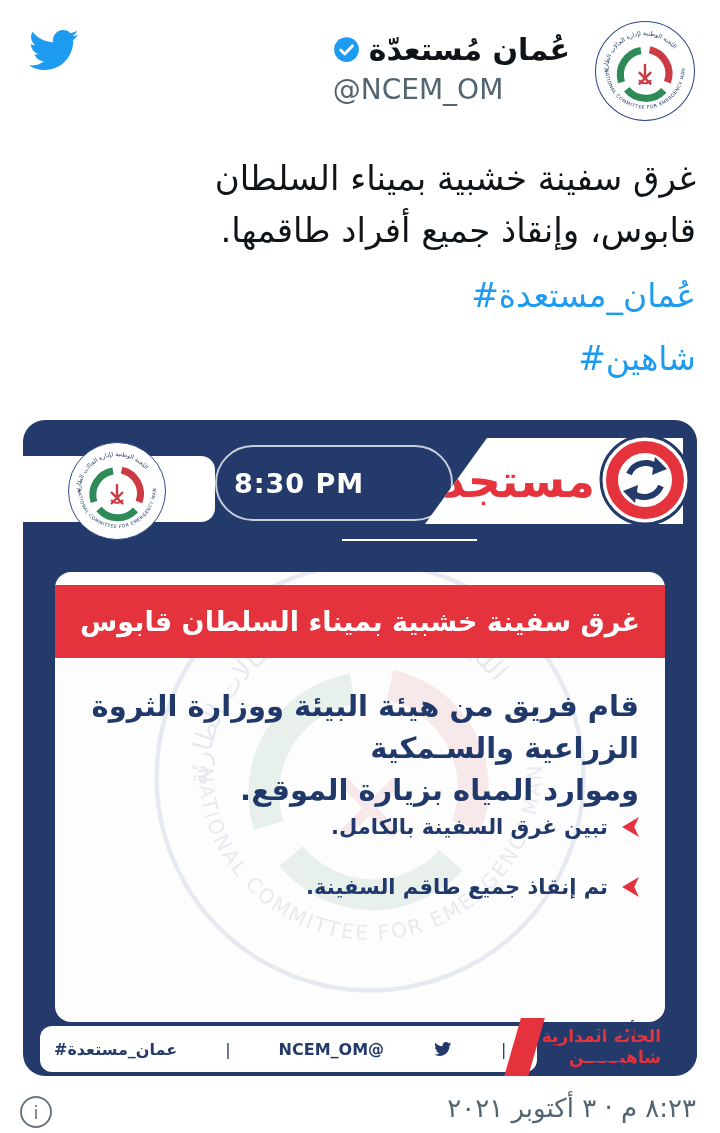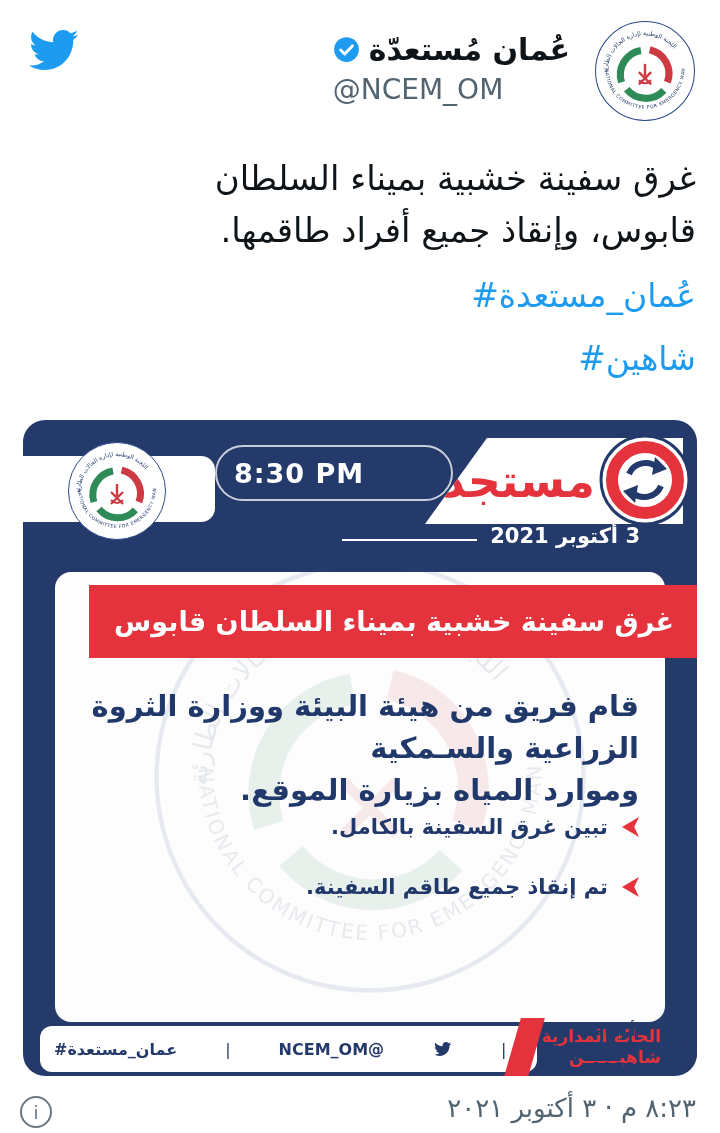--- a/index.html
+++ b/index.html
@@ -17,35 +17,35 @@
   .tweet-text{position:absolute;right:24px;top:152px;width:672px;direction:rtl;text-align:right;
               font-size:34px;line-height:52px;color:#0f1419;}
   .hashtag-line{text-align:right;padding-left:0;margin-top:16px;line-height:46px;}
   .hashtag-line span{color:#1d9bf0;font-size:33px;unicode-bidi:isolate;}
   
   .card{position:absolute;left:23px;top:420px;width:674px;height:656px;background:#243a6b;
         border-radius:22px;overflow:hidden;}
   .logo-band{position:absolute;left:0;top:36px;width:192px;height:66px;background:#fff;
              border-radius:0 14px 14px 0;}
   .card-logo{position:absolute;left:44px;top:21px;width:100px;height:100px;z-index:3;}
-  .time-pill{position:absolute;left:192px;top:25px;width:238px;height:56px;border:2px solid rgba(255,255,255,.75);
+  .time-pill{position:absolute;left:192px;top:25px;width:238px;height:76px;border:2px solid rgba(255,255,255,.75);
              border-radius:40px;display:flex;align-items:center;justify-content:center;padding-right:70px;box-sizing:border-box;}
   .time-pill span{color:#fff;font-size:27px;font-weight:bold;letter-spacing:1px;}
   .updates-banner{position:absolute;left:402px;top:18px;width:258px;height:86px;background:#fff;
                   clip-path:polygon(24% 0,100% 0,100% 100%,0 100%);z-index:2;
                   display:flex;align-items:center;justify-content:flex-end;padding-left:0;box-sizing:border-box;}
   .updates-banner span{color:#e5333e;font-size:46px;font-weight:bold;margin-left:0;margin-right:88px;direction:rtl;}
   .refresh-icon{position:absolute;right:4px;top:12px;width:96px;height:96px;z-index:4;}
   .date-row{position:absolute;right:57px;top:104px;direction:rtl;color:#ffffff;
             font-size:21px;font-weight:bold;}
   .date-line{position:absolute;right:220px;top:119px;width:135px;border-top:2px solid #ffffff;}
   
   .panel{position:absolute;left:32px;top:152px;width:610px;height:450px;background:#fdfdfd;border-radius:16px;}
   .headline-bar{position:absolute;left:0;top:13px;width:100%;height:73px;background:#e5333e;
-                display:flex;align-items:center;justify-content:center;margin-left:34px;}
+                display:flex;align-items:center;justify-content:center;}
   .headline-bar span{color:#fff;font-size:27px;font-weight:bold;direction:rtl;}
   .watermark{position:absolute;left:95px;top:-15px;width:440px;height:440px;opacity:.1;pointer-events:none;}
   .body-text{position:absolute;right:0;top:113px;width:100%;direction:rtl;text-align:right;
              padding:0 26px;box-sizing:border-box;color:#20386a;font-size:29px;font-weight:bold;line-height:42px;}
   .bullets{position:absolute;right:0;top:243px;width:100%;padding:0 26px;box-sizing:border-box;direction:rtl;}
   .bullet{display:flex;align-items:center;gap:14px;margin-bottom:36px;}
   .bullet-arrow{width:17px;height:20px;background:#e5333e;flex:0 0 auto;
                 clip-path:polygon(100% 0,0 50%,100% 100%,72% 50%);}
   .bullet-text{color:#20386a;font-size:21px;font-weight:bold;}
   
@@ -141,21 +141,20 @@
     <svg class="refresh-icon" viewBox="0 0 96 96">
       <circle cx="48" cy="48" r="44" fill="#ffffff" stroke="#243a6b" stroke-width="3"></circle>
       <circle cx="48" cy="48" r="33" fill="#ffffff" stroke="#e5333e" stroke-width="12"></circle>
       <path d="M32 42 A18 18 0 0 1 61 36" fill="none" stroke="#243a6b" stroke-width="6"></path>
       <polygon points="58,25 70,37 55,43" fill="#243a6b"></polygon>
       <path d="M64 54 A18 18 0 0 1 35 60" fill="none" stroke="#243a6b" stroke-width="6"></path>
       <polygon points="38,71 26,59 41,53" fill="#243a6b"></polygon>
     </svg>
 
     <div class="date-line"></div>
-    <div class="date-row">3 أكتوبر 2021</div>
 
     <div class="panel">
       <svg class="watermark" viewBox="0 0 100 100">
         <circle cx="50" cy="50" r="48.5" fill="none" stroke="#2b4a8b" stroke-width="1"></circle>
         <path id="arcTopC" d="M13,52 A37,37 0 0 1 87,52" fill="none"></path>
         <path id="arcBotC" d="M11,48 A39,39 0 0 0 89,48" fill="none"></path>
         <text class="ring-text"><textPath href="#arcTopC">اللجنة الوطنية لإدارة الحالات الطارئة</textPath></text>
         <text class="ring-text" style="font-size:4.6px"><textPath href="#arcBotC">NATIONAL COMMITTEE FOR EMERGENCY MANAGEMENT</textPath></text>
         <g transform="translate(50,53)">
           <path d="M-23 8 A24 24 0 0 1 -4 -23" stroke="#2e8b57" stroke-width="7" fill="none"></path>

